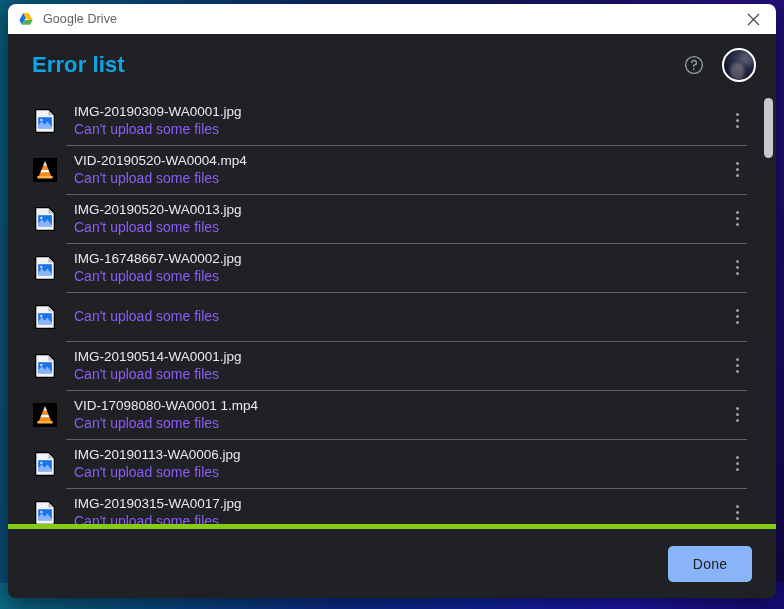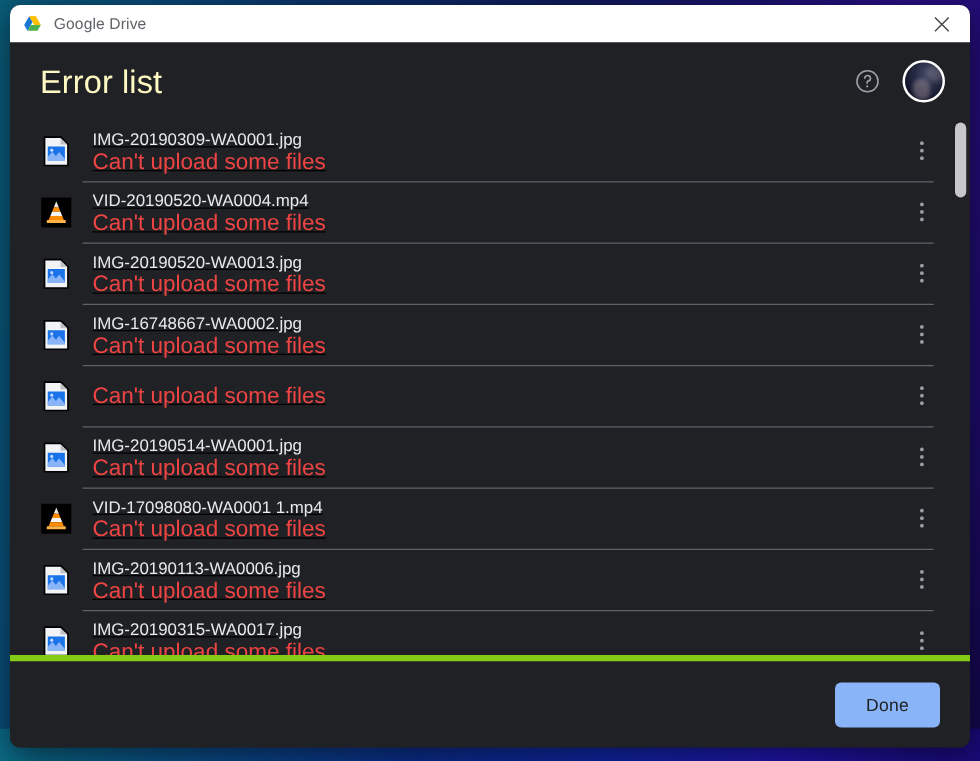--- a/index.html
+++ b/index.html
@@ -104,23 +104,23 @@
   
   .dialog-header {
     height: 62px;
     flex: none;
     display: flex;
     align-items: center;
     padding: 0 20px 0 24px;
     box-sizing: border-box;
   }
   .dialog-title {
-    font-size: 26px;
-    color: #fef9c3;
-    font-weight: 400;
+    font-size: 22px;
+    color: #0ea5e9;
+    font-weight: 700;
     letter-spacing: 0.1px;
     flex: 1;
     white-space: nowrap;
   }
   .header-actions {
     display: flex;
     align-items: center;
     gap: 16px;
   }
   .help-btn {
@@ -179,21 +179,20 @@
     padding-right: 16px;
     box-sizing: border-box;
   }
   .row {
     display: flex;
     align-items: center;
     height: 49px;
     padding-left: 24px;
     box-sizing: border-box;
     position: relative;
-    text-decoration: underline;
   }
   .row + .row::before {
     content: "";
     position: absolute;
     left: 58px;
     right: 13px;
     top: 0;
     height: 1px;
     background: #5f6368;
   }
@@ -214,22 +213,22 @@
   }
   .row-name {
     font-size: 13.5px;
     color: #e8eaed;
     line-height: 16px;
     white-space: nowrap;
     overflow: hidden;
     text-overflow: ellipsis;
   }
   .row-status {
-    font-size: 18px;
-    color: #ef4444;
+    font-size: 14px;
+    color: #8b5cf6;
     line-height: 15px;
     white-space: nowrap;
   }
   .row-menu {
     width: 34px;
     height: 34px;
     flex: none;
     margin-right: 6px;
     display: flex;
     flex-direction: column;

